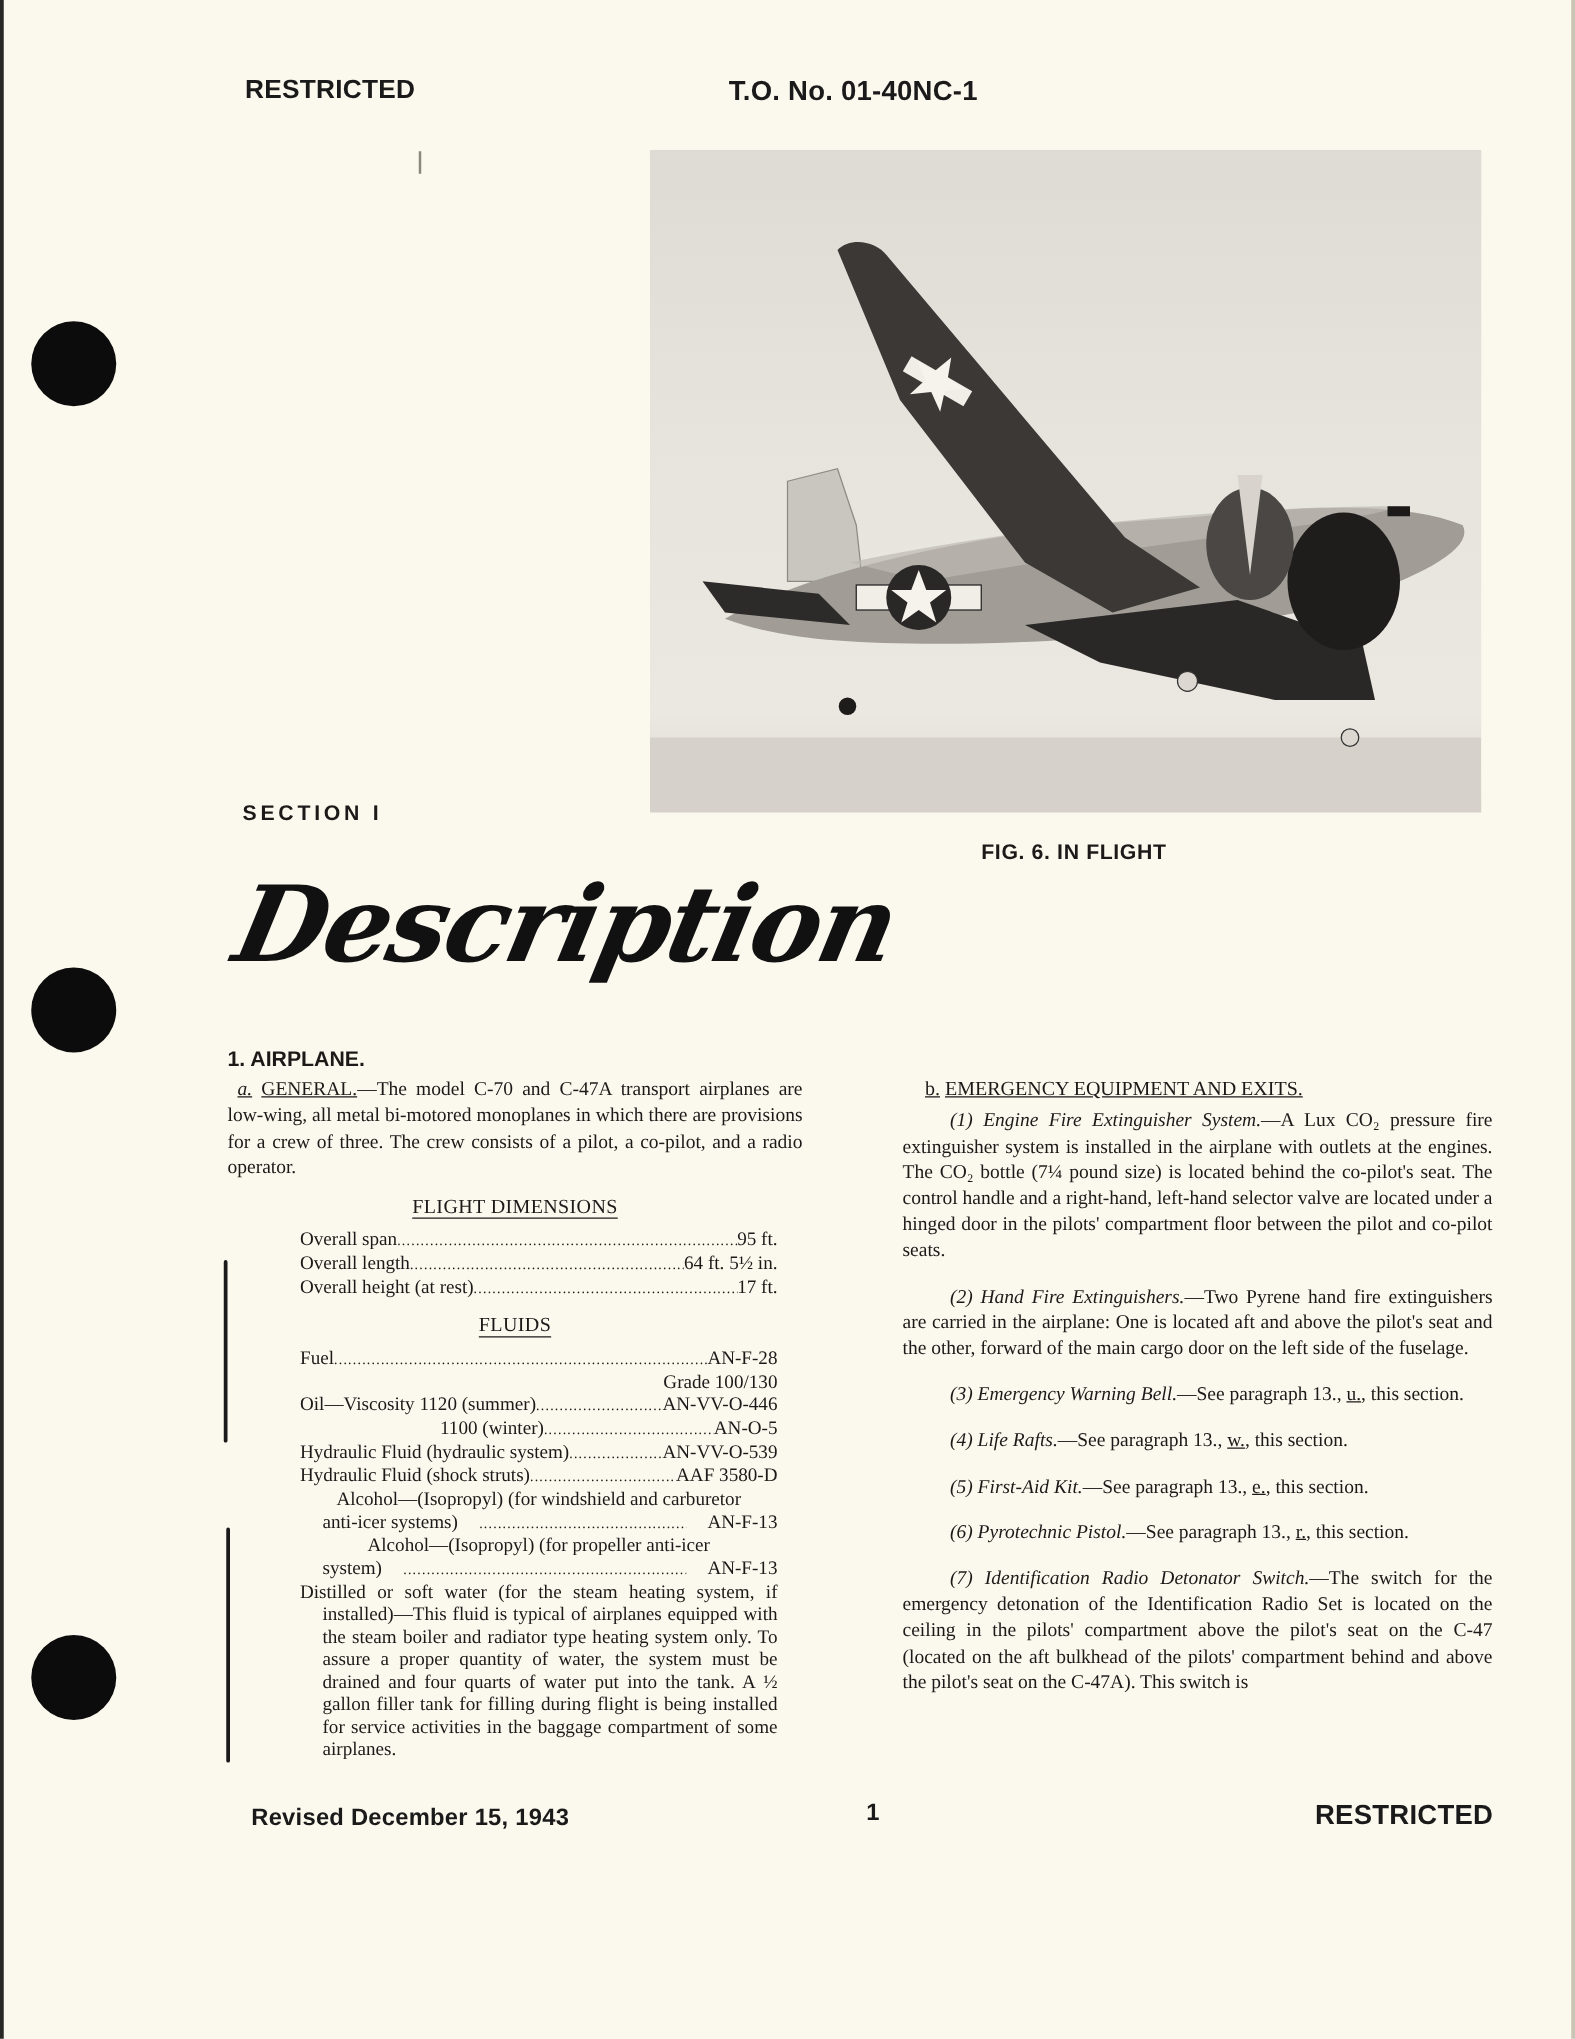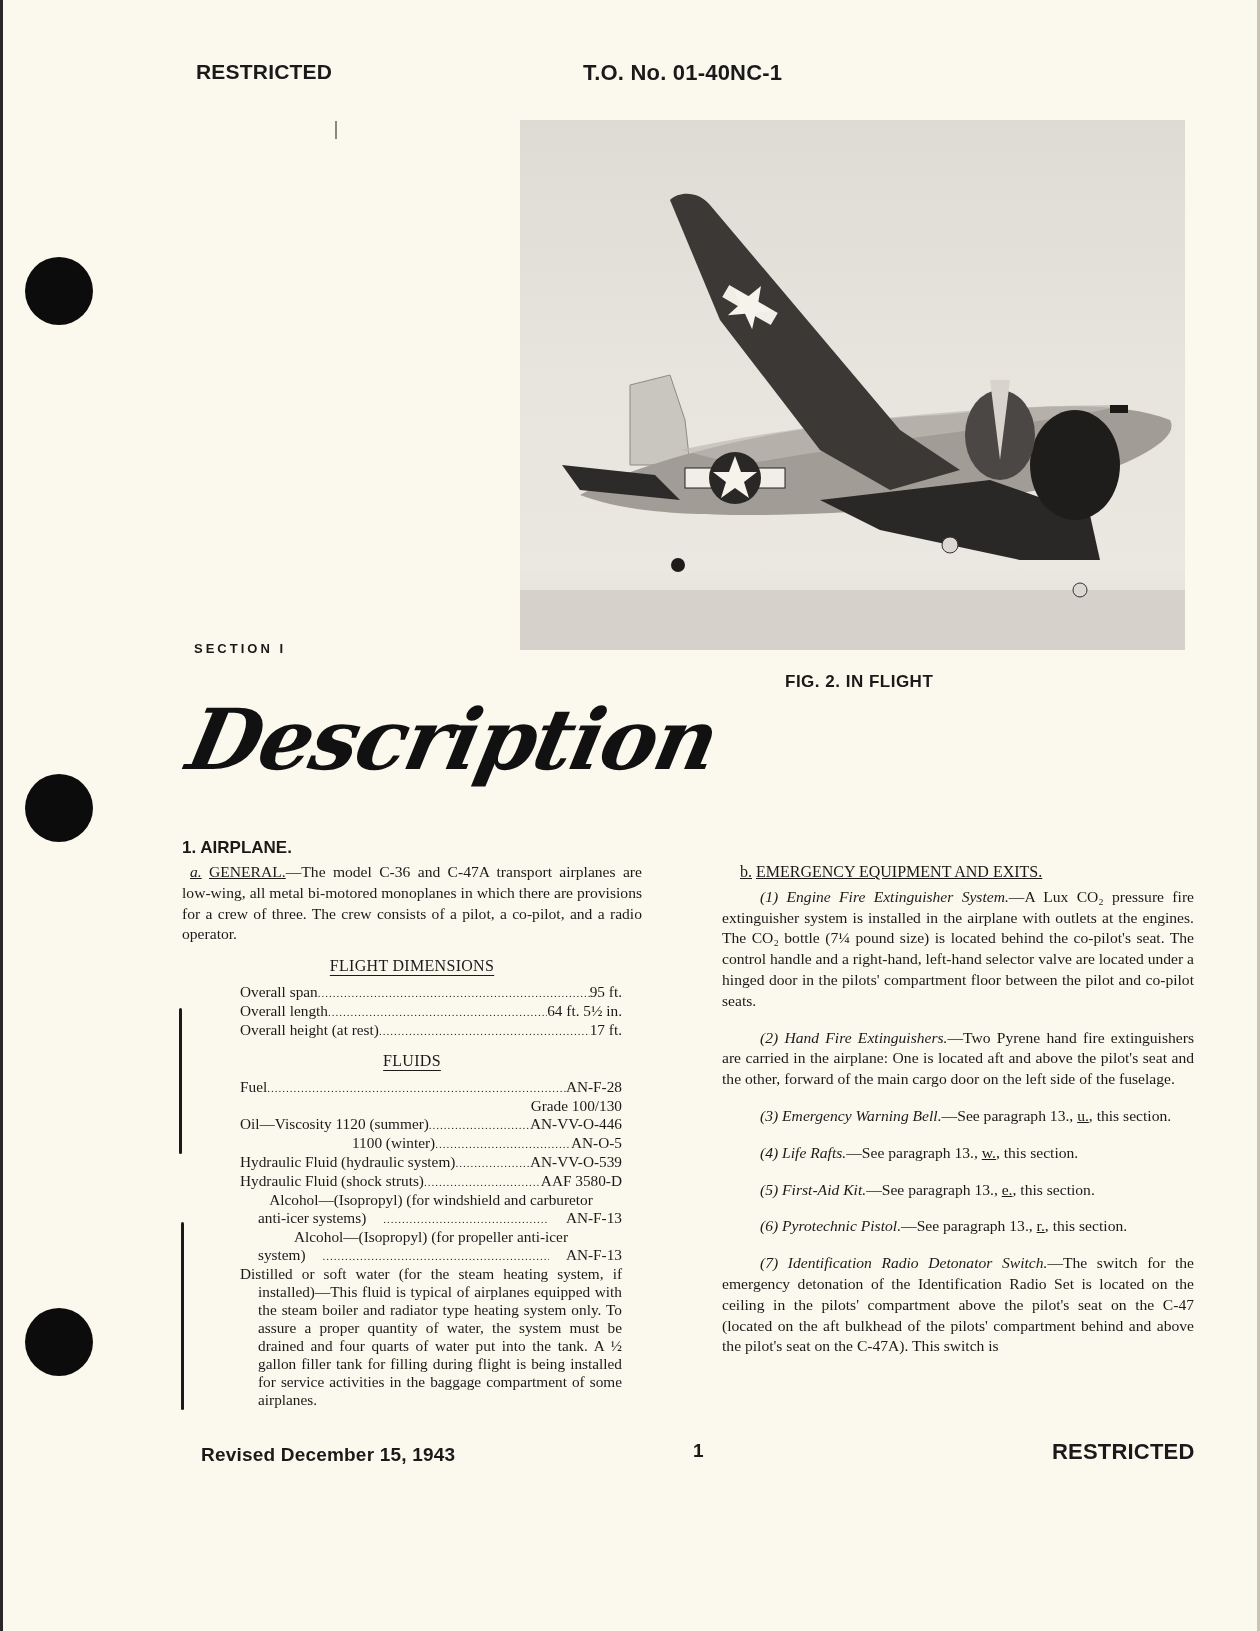--- a/index.html
+++ b/index.html
@@ -14,21 +14,21 @@
   .changebar { position:absolute; width:3px; background:#1a1a1a; border-radius:2px; }
   .left-edge { position:absolute; left:0; top:0; width:3px; height:1631px; background:#2a2826; }
   .right-edge { position:absolute; right:0; top:0; width:3px; height:1631px; background:#c9c4b4; }
 
   .photo {
     position:absolute; left:520px; top:120px; width:665px; height:530px;
     background:linear-gradient(180deg,#dedad4 0%, #e7e4de 45%, #ebe8e2 85%, #dcd7d0 100%);
     overflow:hidden;
   }
   .caption { font-family:"Liberation Sans", sans-serif; font-weight:bold; font-size:17px; letter-spacing:0.5px; }
-  .section-label { font-family:"Liberation Sans", sans-serif; font-weight:bold; font-size:13px; letter-spacing:3px; }
+  .section-label { font-family:"Liberation Sans", sans-serif; font-weight:bold; font-size:17px; letter-spacing:3px; }
   .script-title {
     font-family:"DejaVu Serif", serif; font-style:italic; font-weight:bold;
     font-size:84px; letter-spacing:-2px; transform:skewX(-12deg); color:#111;
   }
   .para-head { font-family:"Liberation Sans", sans-serif; font-weight:bold; font-size:17px; }
   .body { font-size:15.6px; line-height:20.8px; text-align:justify; }
   .u { text-decoration:underline; }
   .centerhead { text-align:center; font-size:16px; text-decoration:underline; text-underline-offset:4px; letter-spacing:0.3px; }
   .dimrow { display:flex; font-size:15.3px; line-height:18px;justify-content:center; }
   .dimrow .lbl { white-space:nowrap; }
@@ -86,30 +86,30 @@
       <rect x="-50" y="-10" width="100" height="20" fill="#f1eee7" stroke="#222" stroke-width="1"></rect>
       <circle cx="0" cy="0" r="26" fill="#2a2826"></circle>
       <polygon points="0,-22 6,-6 22,-6 9,4 14,20 0,10 -14,20 -9,4 -22,-6 -6,-6" fill="#f6f3ec"></polygon>
     </g>
 
     <circle cx="158" cy="445" r="7" fill="#1d1c1b"></circle>
     <circle cx="430" cy="425" r="8" fill="#dcd8d1" stroke="#333"></circle>
     <circle cx="560" cy="470" r="7" fill="#dcd8d1" stroke="#333"></circle>
   </svg>
 </div>
-<div class="abs caption" style="left:785px; top:672px;">FIG. 2. IN FLIGHT</div>
+<div class="abs caption" style="left:785px; top:672px;">FIG. 6. IN FLIGHT</div>
 
 <div class="abs section-label" style="left:194px; top:641px;">SECTION I</div>
 <div class="abs script-title" style="left:190px; top:690px;">Description</div>
 
 <div class="abs" style="left:182px; top:838px; width:460px;">
   <div class="para-head">1. AIRPLANE.</div>
   <div class="body" style="margin-top:4px; text-indent:8px;">
     <span class="u ital">a.</span>
-    <span class="u">GENERAL.</span><span>—The model C-36 and C-47A transport airplanes are low-wing, all metal bi-motored monoplanes in which there are provisions for a crew of three. The crew consists of a pilot, a co-pilot, and a radio operator.</span>
+    <span class="u">GENERAL.</span><span>—The model C-70 and C-47A transport airplanes are low-wing, all metal bi-motored monoplanes in which there are provisions for a crew of three. The crew consists of a pilot, a co-pilot, and a radio operator.</span>
   </div>
 
   <div class="centerhead" style="margin-top:12px;">FLIGHT DIMENSIONS</div>
   <div style="padding-left:58px; padding-right:20px; margin-top:8px;">
     <div class="dimrow">
         <span class="lbl">Overall span</span>
         <span class="dots"></span>
         <span class="val">95 ft.</span>
       </div>
     <div class="dimrow">

